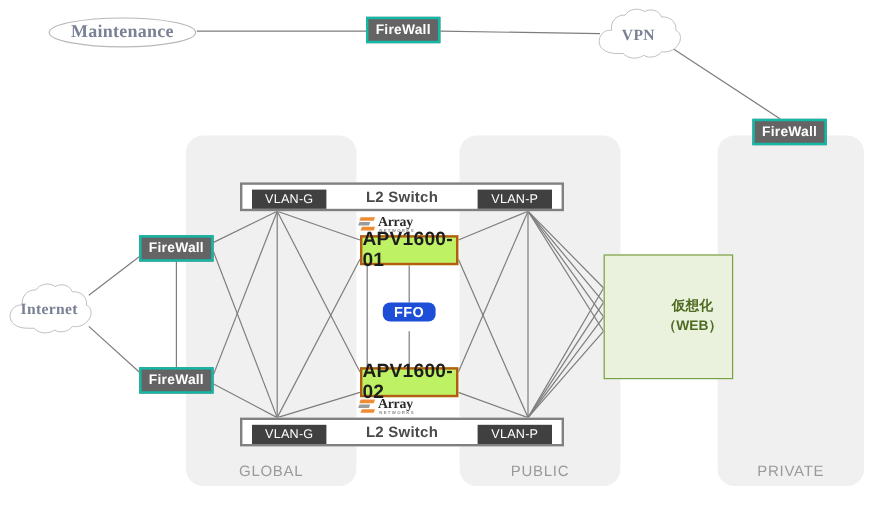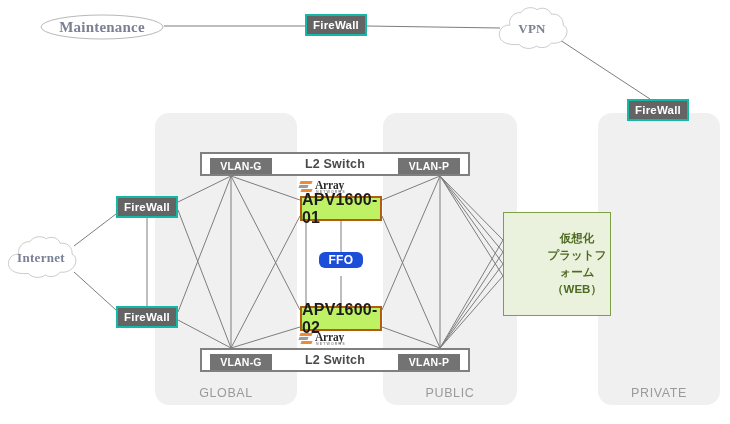--- a/index.html
+++ b/index.html
@@ -54,24 +54,24 @@
     font-size: 12.5px;
     font-weight: bold;
     color: #4a4a4a;
     letter-spacing: 0.2px;
   }
   .vlan-chip {
     position: absolute;
     top: 4px;
     height: 16px;
     line-height: 16px;
-    background: #737373;
+    background: #404040;
     color: #ffffff;
     font-size: 10.5px;
-    font-weight: bold;
+    font-weight: normal;
     text-align: center;
     letter-spacing: 0.2px;
     padding: 0 6px;
     box-sizing: border-box;
   }
   .vlan-left  { left: 8px;  width: 62px; }
   .vlan-right { right: 8px; width: 62px; }
 
   
   .firewall {
@@ -314,18 +314,17 @@
           <i class="s1"></i>
           <i class="s2"></i>
           <i class="s3"></i>
         </span>
         <span class="word">Array</span>
         <span class="sub">NETWORKS</span>
       </div>
       <div class="ffo" style="left: 319px; top: 252px; width: 44px; height: 16px; background: #1d4ed8;">FFO</div>
       <div class="vplat" style="left: 503px; top: 212px; width: 108px; height: 104px; background: rgb(234, 241, 220); border-color: rgb(123, 160, 69); color: rgb(78, 107, 34);">
         <div>仮想化</div>
-        <div>プラットフォーム</div>
         <div>（WEB）</div>
       </div>
     </div>
 
 </div>
 
 </body></html>

